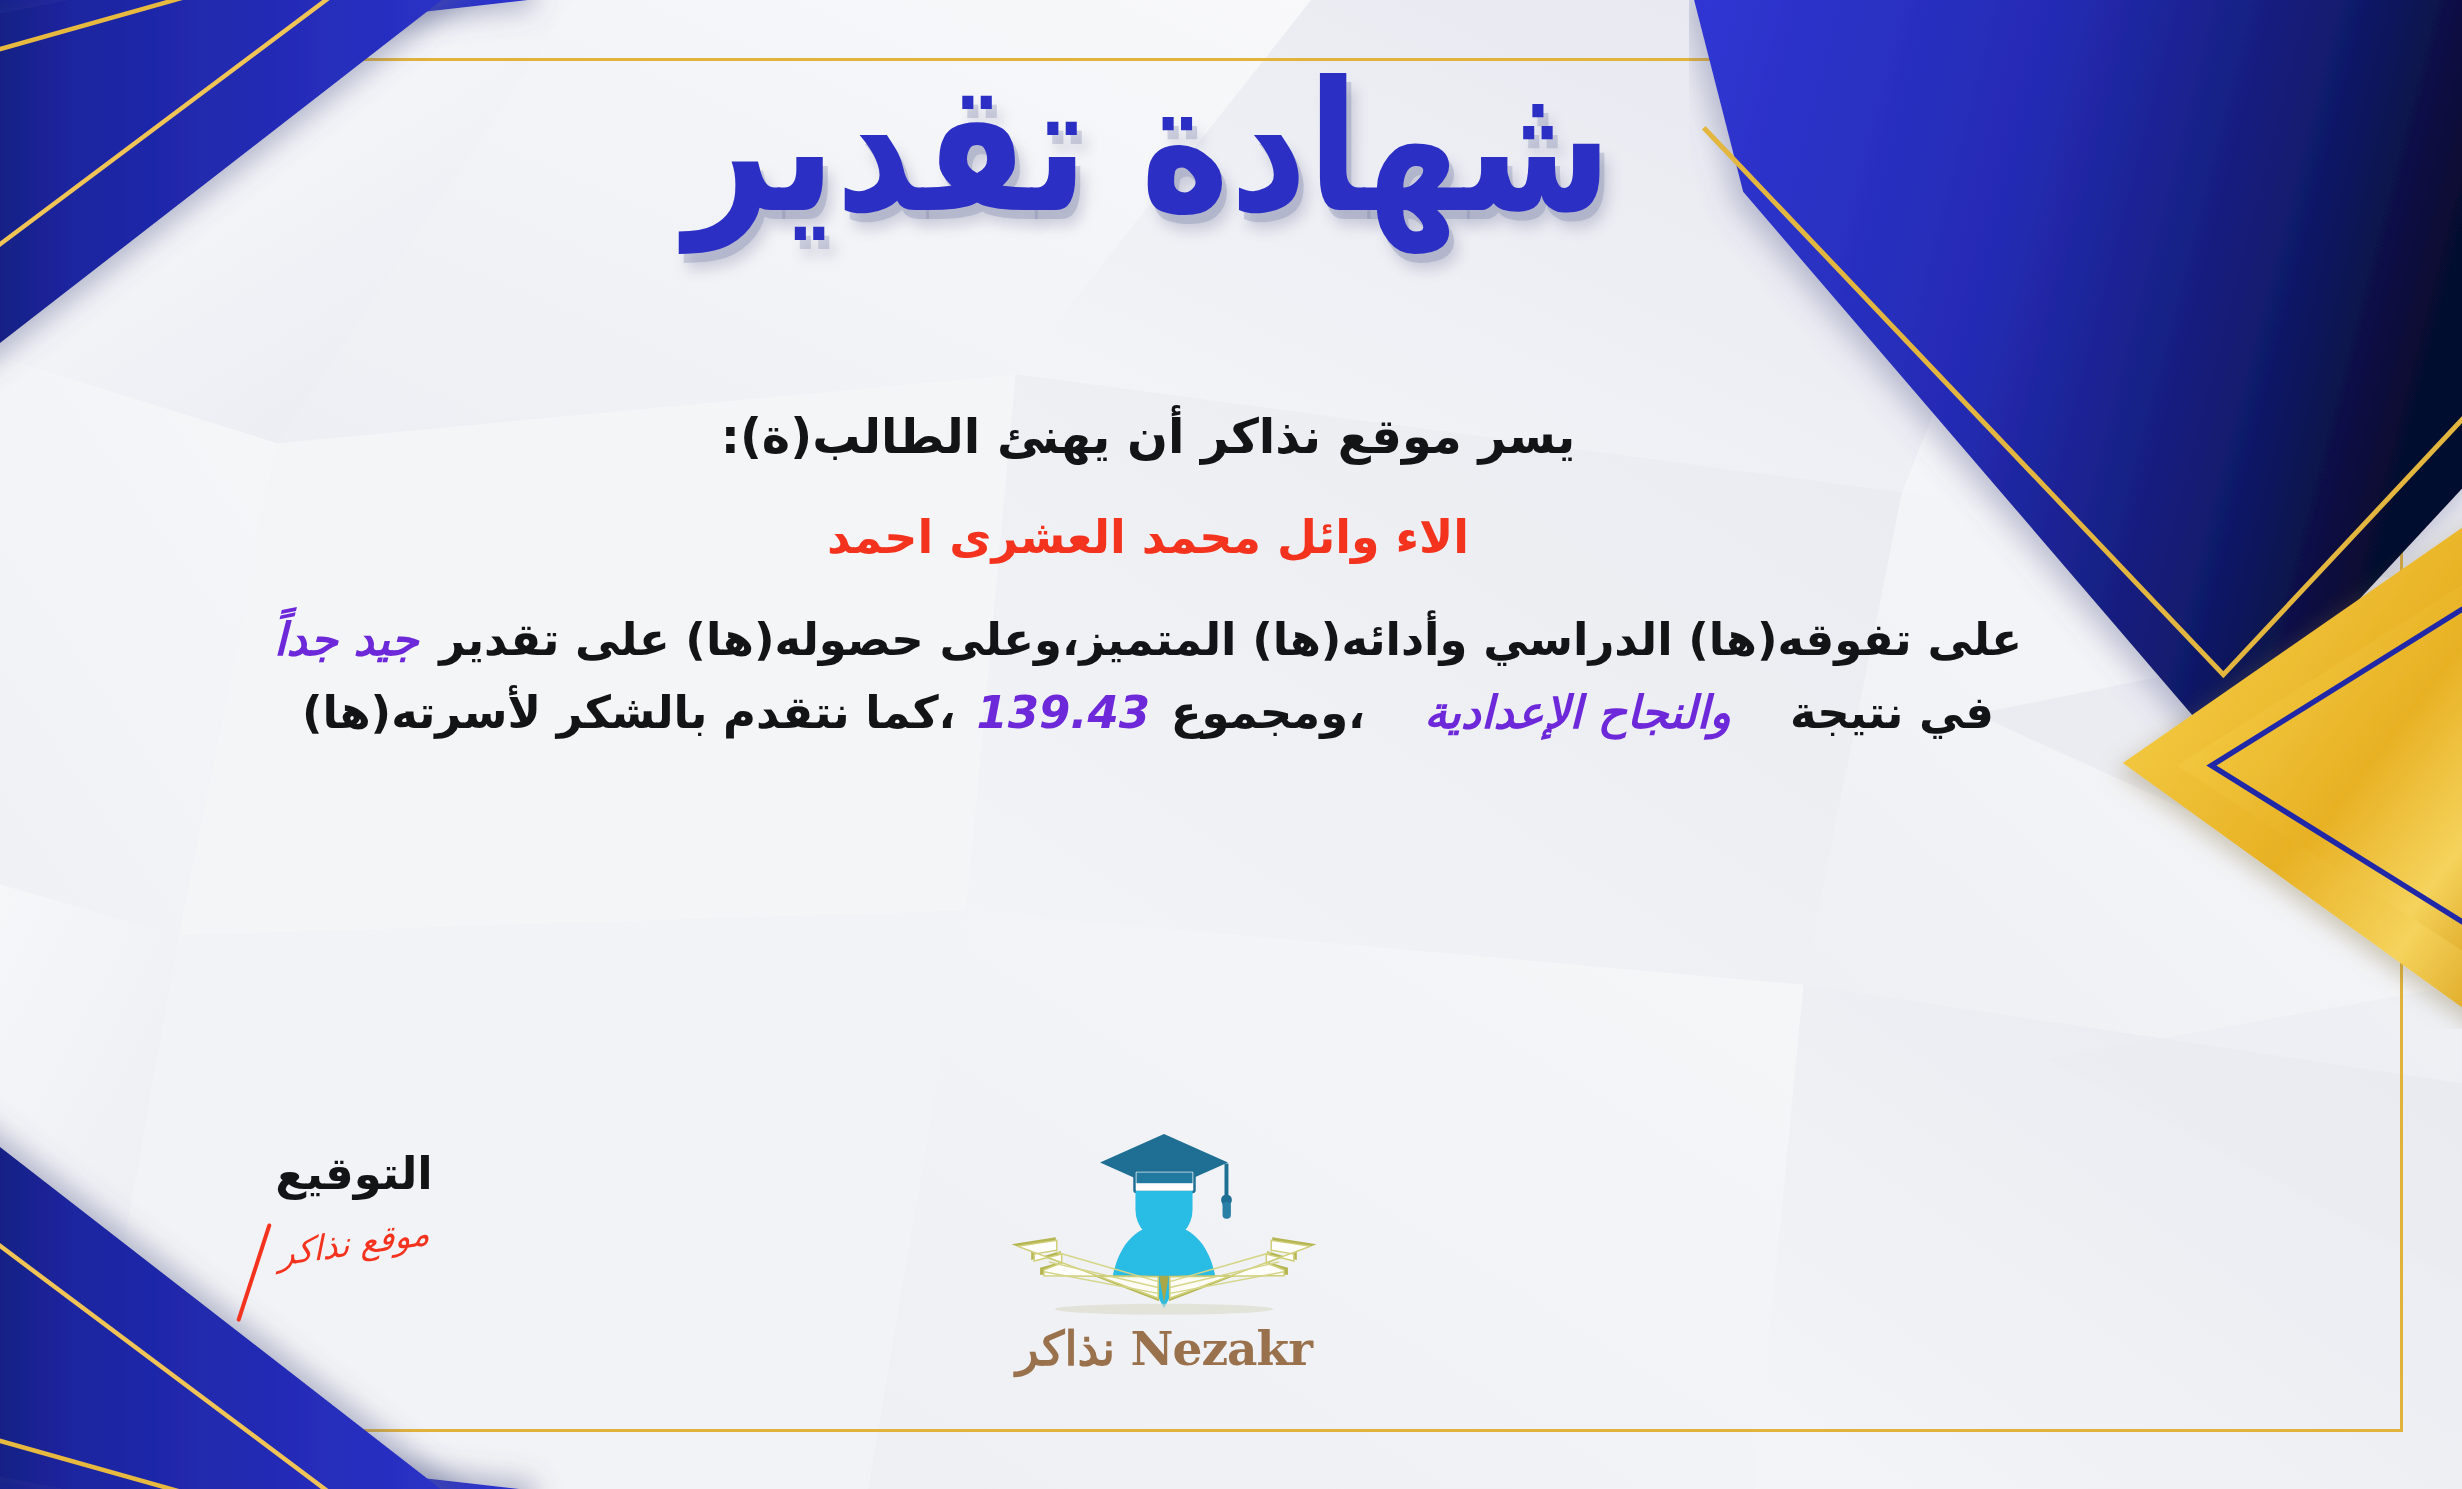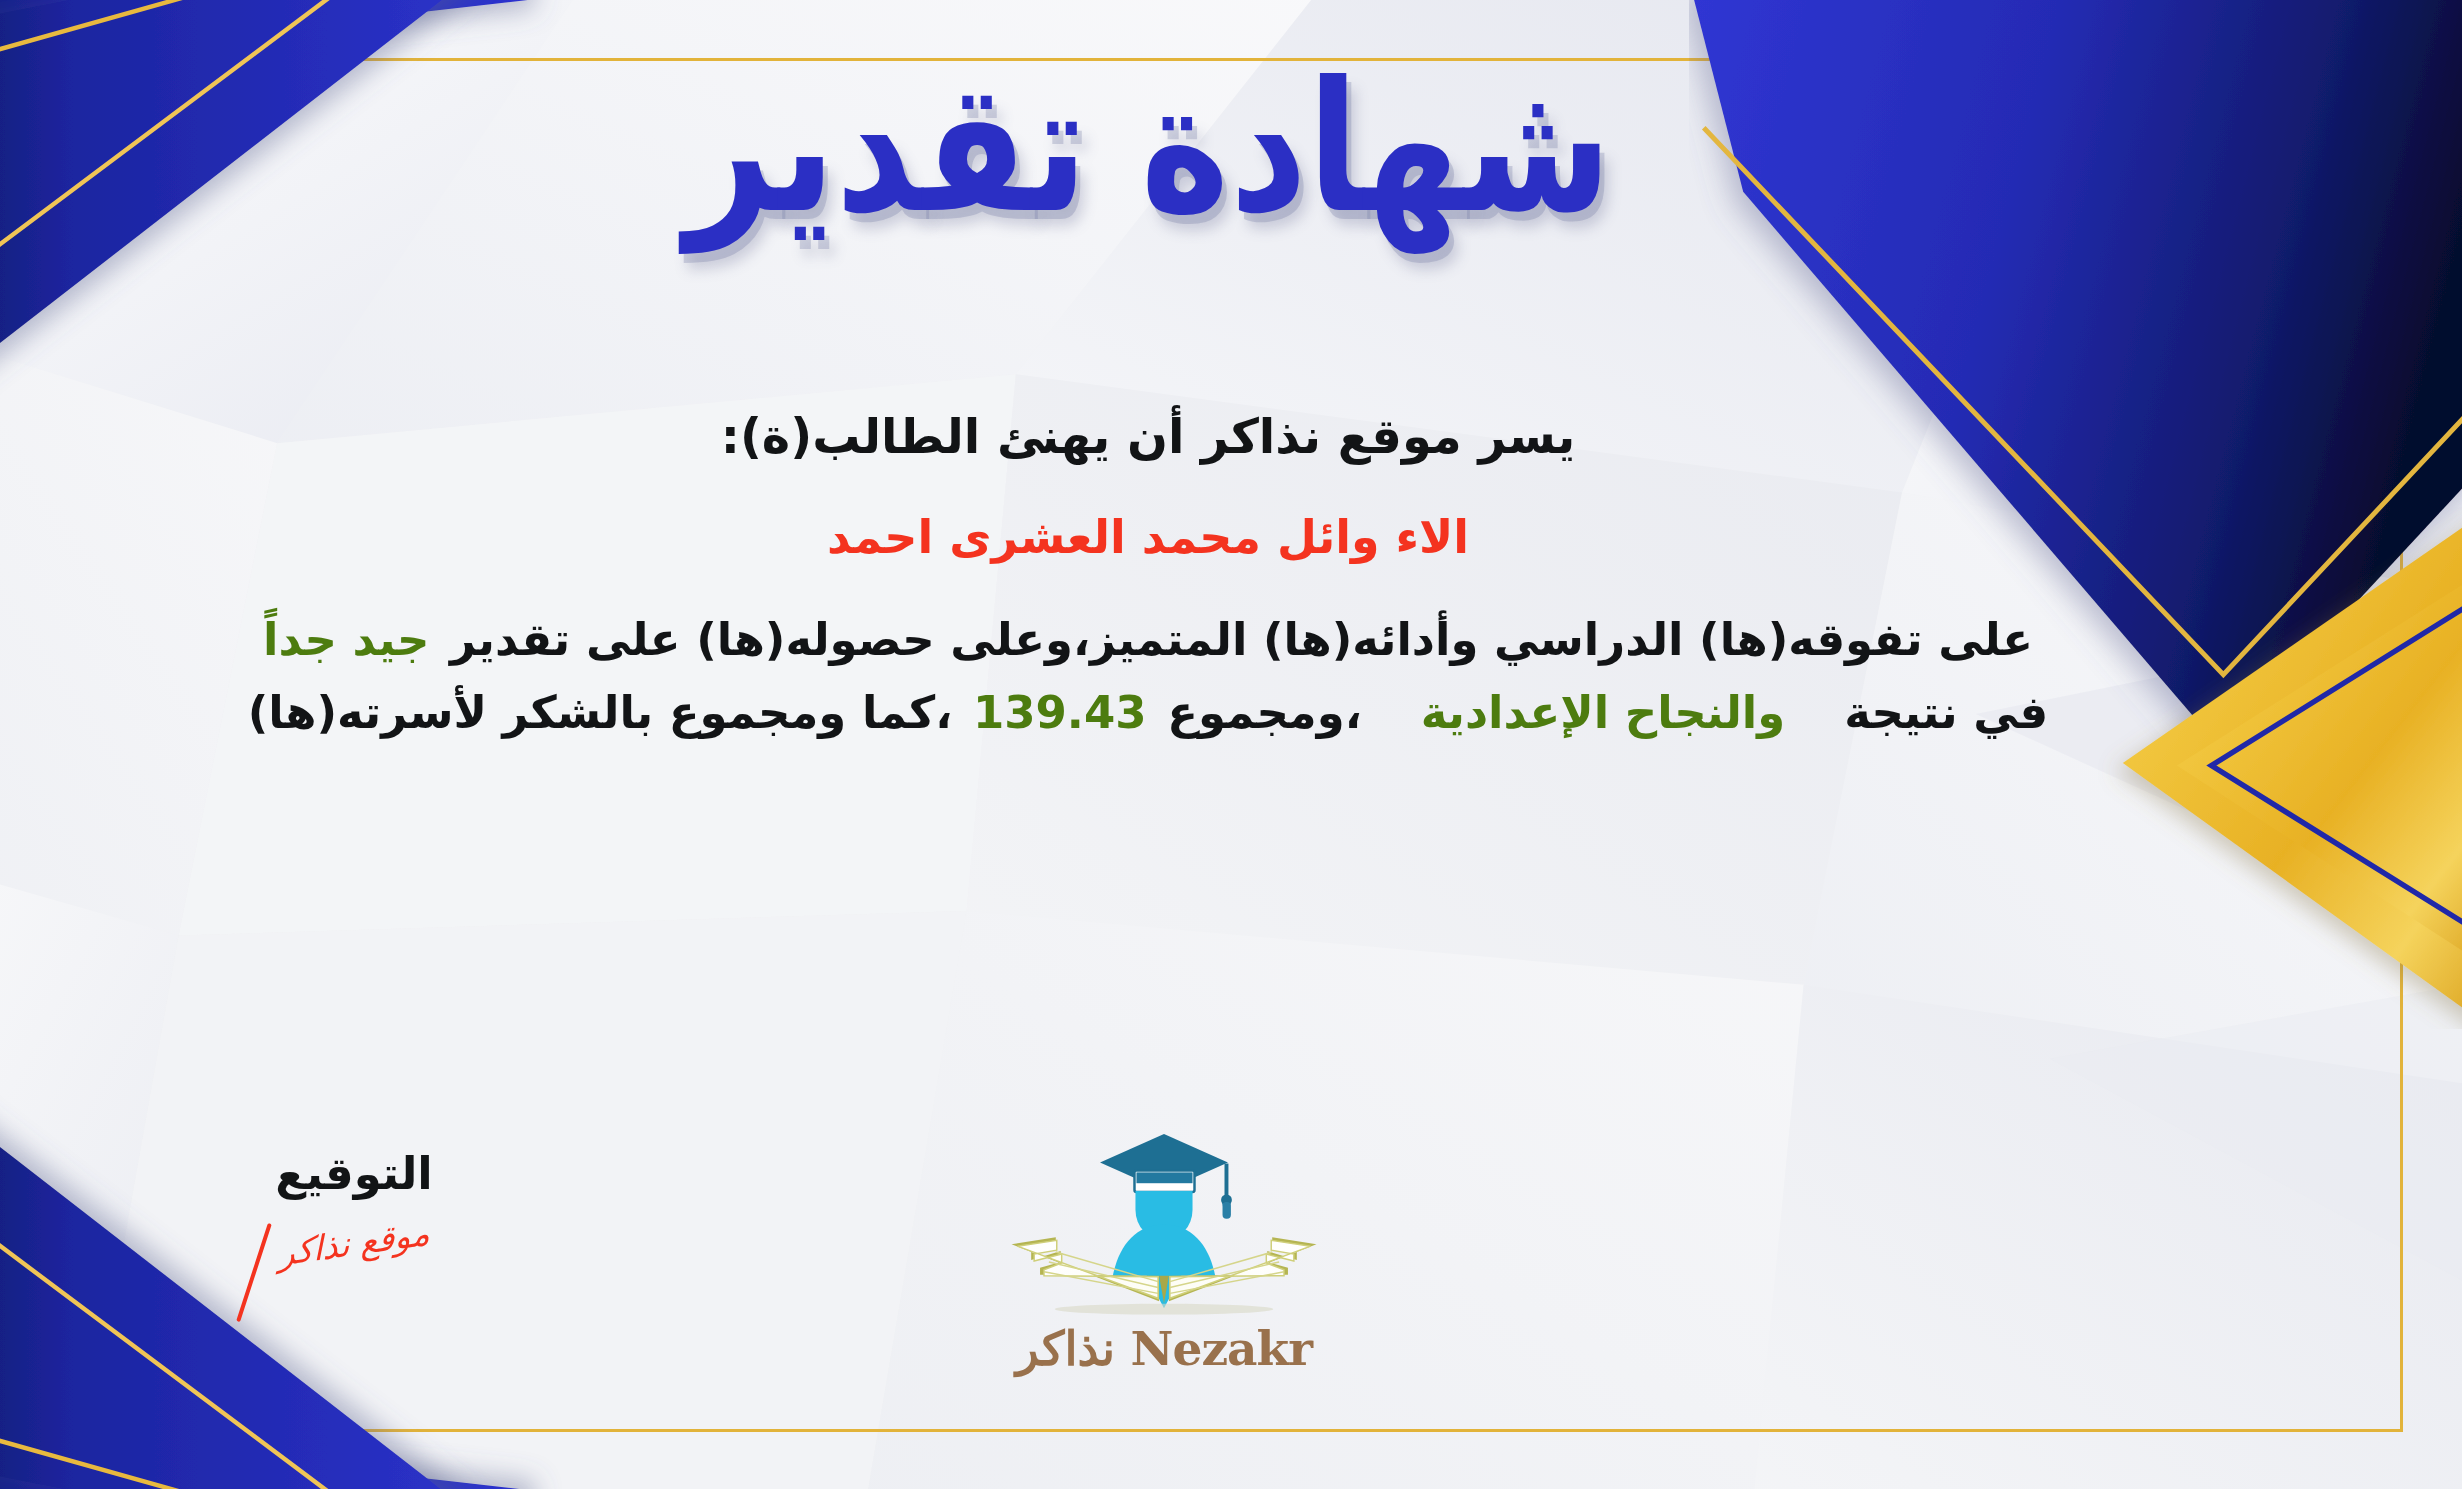--- a/index.html
+++ b/index.html
@@ -104,22 +104,23 @@
     margin-bottom: 30.5px;
   }
   .para {
     font-size: 45px;
     line-height: 1.62;
     font-weight: 600;
     color: #121416;
     letter-spacing: 0px;
   }
   .para .hl {
-    color: #4d7c0f;
-    font-weight: bold;
+    color: #6d28d9;
+    font-weight: bold;
+    font-style: italic;
   }
   .para .gap-sm { display: inline-block; width: 20.7px; }
   .para .gap-md { display: inline-block; width: 59px; }
 
   
   .signature-block {
     position: absolute;
     left: 392px;
     top: 1147px;
     z-index: 8;
@@ -311,21 +312,21 @@
   </div>
 
   <div class="body-block">
 
     <div class="line-intro">يسر موقع نذاكر أن يهنئ الطالب(ة):</div>
 
     <div class="line-name">الاء وائل محمد العشرى احمد</div>
 
     <div class="para">
       <span>على تفوقه(ها) الدراسي وأدائه(ها) المتميز،وعلى حصوله(ها) على تقدير</span><span class="gap-sm"></span><span class="hl">جيد جداً</span><br>
-      <span>في نتيجة</span><span class="gap-md"></span><span class="hl">والنجاح الإعدادية</span><span class="gap-md"></span><span>،ومجموع</span><span class="gap-sm"></span><span class="hl">139.43</span><span class="gap-sm"></span><span>،كما ومجموع بالشكر لأسرته(ها)</span><br>
+      <span>في نتيجة</span><span class="gap-md"></span><span class="hl">والنجاح الإعدادية</span><span class="gap-md"></span><span>،ومجموع</span><span class="gap-sm"></span><span class="hl">139.43</span><span class="gap-sm"></span><span>،كما نتقدم بالشكر لأسرته(ها)</span><br>
       <br>
     </div>
   </div>
 
   <div class="signature-block">
     <div class="signature-label">التوقيع</div>
     <div class="signature-slash"></div>
     <div class="signature-mark">موقع نذاكر</div>
   </div>
 

